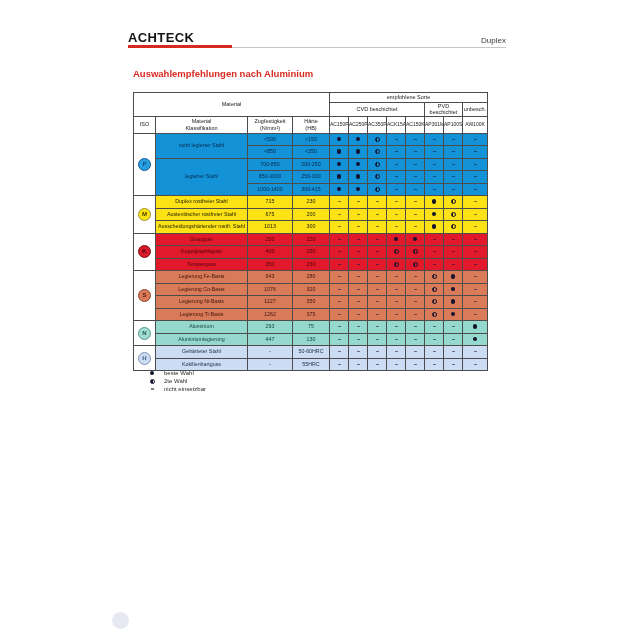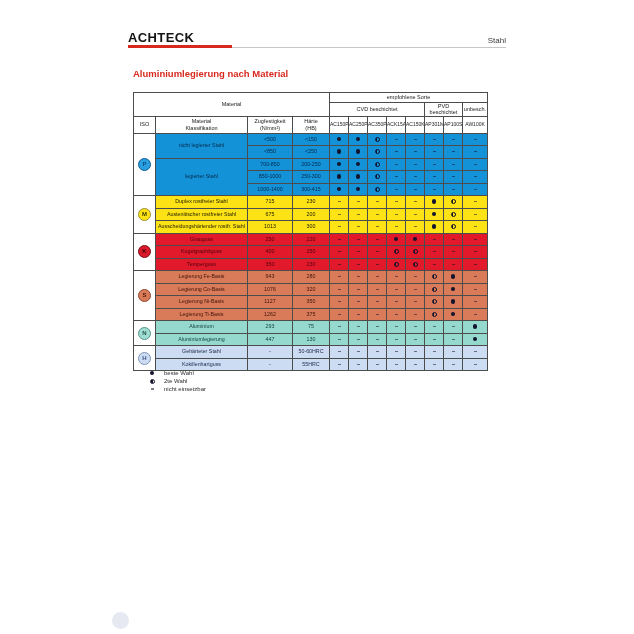--- a/index.html
+++ b/index.html
@@ -44,23 +44,23 @@
   .page-dot{position:absolute;left:112px;top:612px;width:17px;height:17px;border-radius:50%;background:#e2e5ef;opacity:.85;}
 </style>
 </head>
 <body>
 
 <div class="page">
 
   <div class="brand">ACHTECK</div>
   <div class="header-line"></div>
   <div class="brand-underline"></div>
-  <div class="section-label">Stahl</div>
-
-  <div class="page-title">Aluminiumlegierung nach Material</div>
+  <div class="section-label">Duplex</div>
+
+  <div class="page-title">Auswahlempfehlungen nach Aluminium</div>
 
   <div class="table-wrap">
     <table>
       <colgroup>
         <col style="width:22px">
           <col style="width:92px">
           <col style="width:45px">
           <col style="width:37px">
         <col style="width:19px">
           <col style="width:19px">

